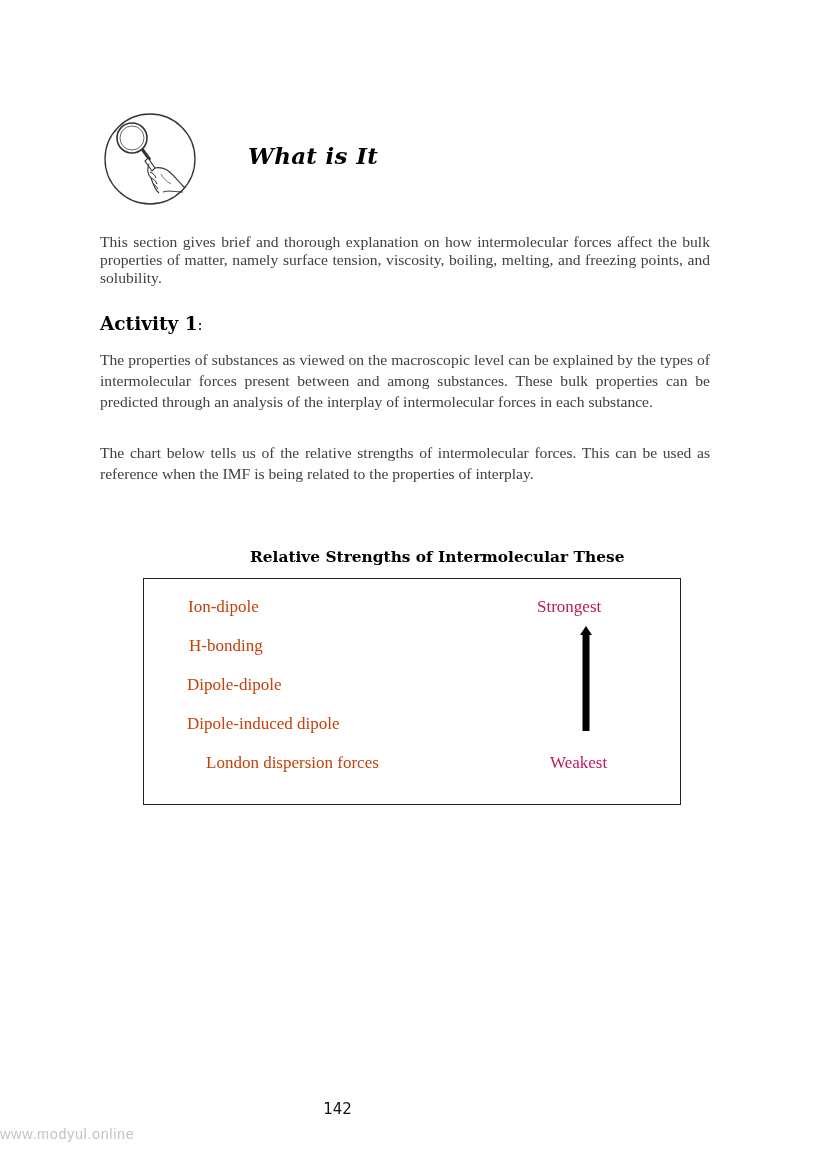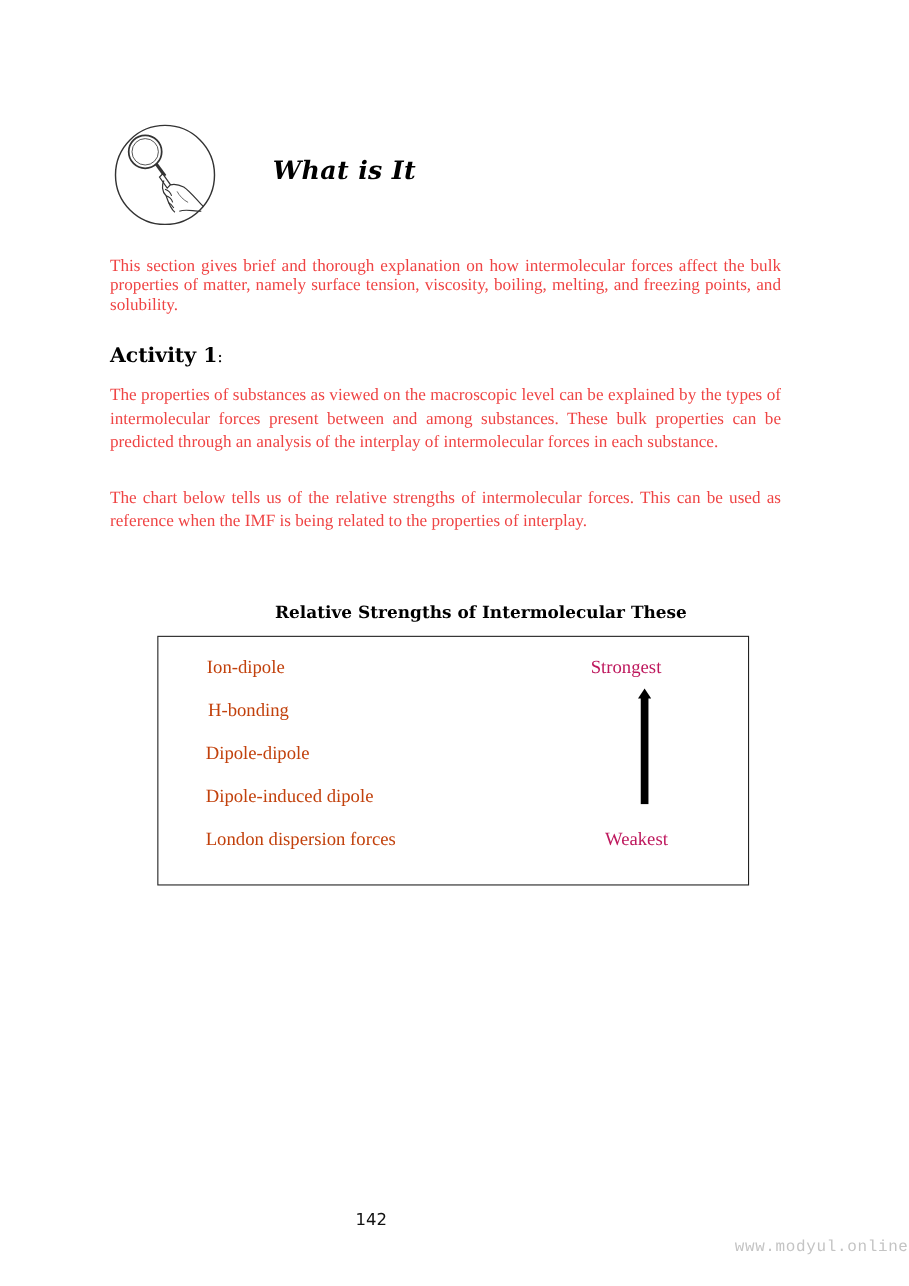--- a/index.html
+++ b/index.html
@@ -30,21 +30,21 @@
       color: #000;
       white-space: nowrap;
     }
 
     .para {
       left: 100px; width: 610px;
       font-family: "Liberation Serif", "DejaVu Serif", serif;
       font-size: 15.6px;
       line-height: 18.2px;
       text-align: justify;
-      color: #ef4444;
+      color: #404040;
     }
     .para.p-intro { top: 233px; line-height: 18.2px; }
     .para.p-a1 { top: 350px; line-height: 20.8px; }
     .para.p-a2 { top: 443px; line-height: 20.8px; }
 
     .activity-heading {
       left: 100px; top: 313px;
       font-family: "DejaVu Serif", serif;
       font-weight: bold;
       font-size: 18.5px;
@@ -86,22 +86,22 @@
 
     .page-number {
       left: 0; width: 675px; top: 1100px;
       text-align: center;
       font-family: "DejaVu Sans", sans-serif;
       font-size: 15px;
       color: #111;
     }
     .watermark {
       left: 0; width: 826px; top: 1126px;
-      text-align: right;
-      font-family: Liberation Mono, monospace;
+      text-align: left;
+      font-family: Liberation Sans, sans-serif;
       font-size: 14.5px;
       letter-spacing: 0.6px;
       color: #c4c4c4;
     }
   </style>
 </head>
 <body>
 
 <div class="abs icon-wrap">
   <svg width="94" height="94" viewBox="0 0 94 94" xmlns="http://www.w3.org/2000/svg">
@@ -135,21 +135,21 @@
 <div class="abs para p-a2">The chart below tells us of the relative strengths of intermolecular forces. This can be used as reference when the IMF is being related to the properties of interplay.</div>
 
 <div class="abs chart-title">Relative Strengths of Intermolecular These</div>
 
 <div class="abs chart-box"></div>
 
 <div class="abs force-label" style="top:597px; left:188px;">Ion-dipole</div>
 <div class="abs force-label" style="top:636px; left:189px;">H-bonding</div>
 <div class="abs force-label" style="top:675px;">Dipole-dipole</div>
 <div class="abs force-label" style="top:714px;">Dipole-induced dipole</div>
-<div class="abs force-label" style="top:753px;">London dispersion forces</div>
+<div class="abs force-label" style="top:753px;margin-left:19px;">London dispersion forces</div>
 
 <div class="abs scale-label" style="left:537px; top:597px;">Strongest</div>
 <div class="abs scale-label" style="left:550px; top:753px;">Weakest</div>
 
 <div class="abs arrow-svg">
   <svg width="20" height="108" viewBox="0 0 20 108" xmlns="http://www.w3.org/2000/svg">
     <polygon points="10,1 16,10 4,10" fill="#000"></polygon>
     <rect x="6.5" y="9" width="7" height="97" fill="#000"></rect>
   </svg>
 </div>

